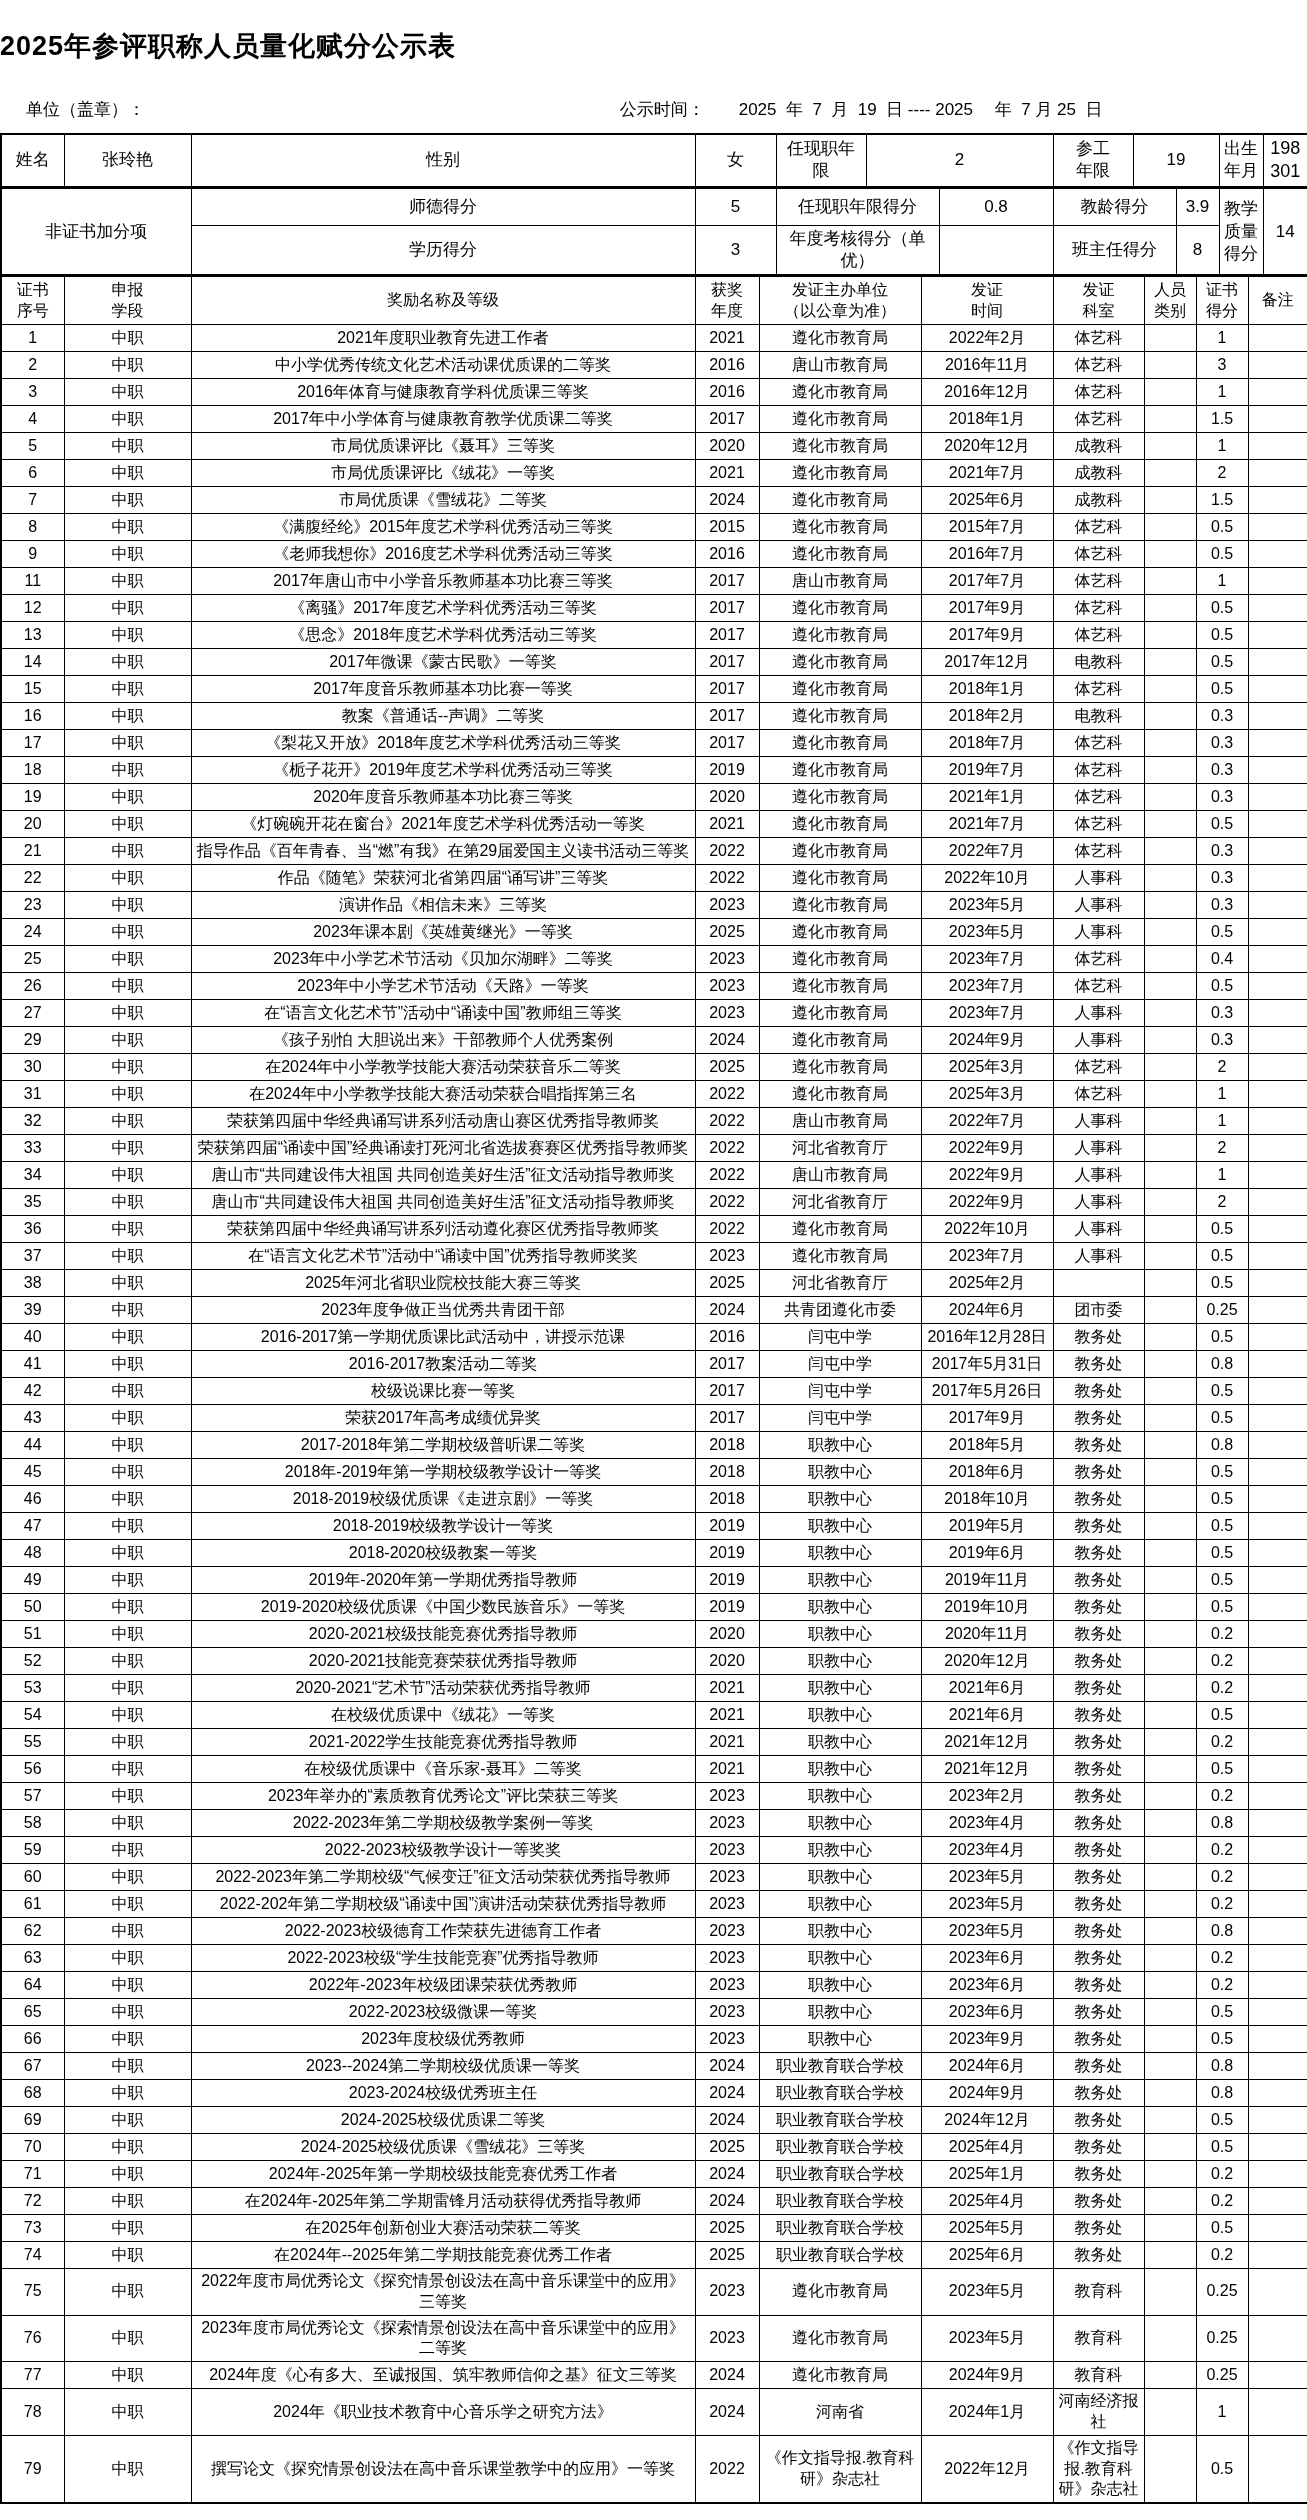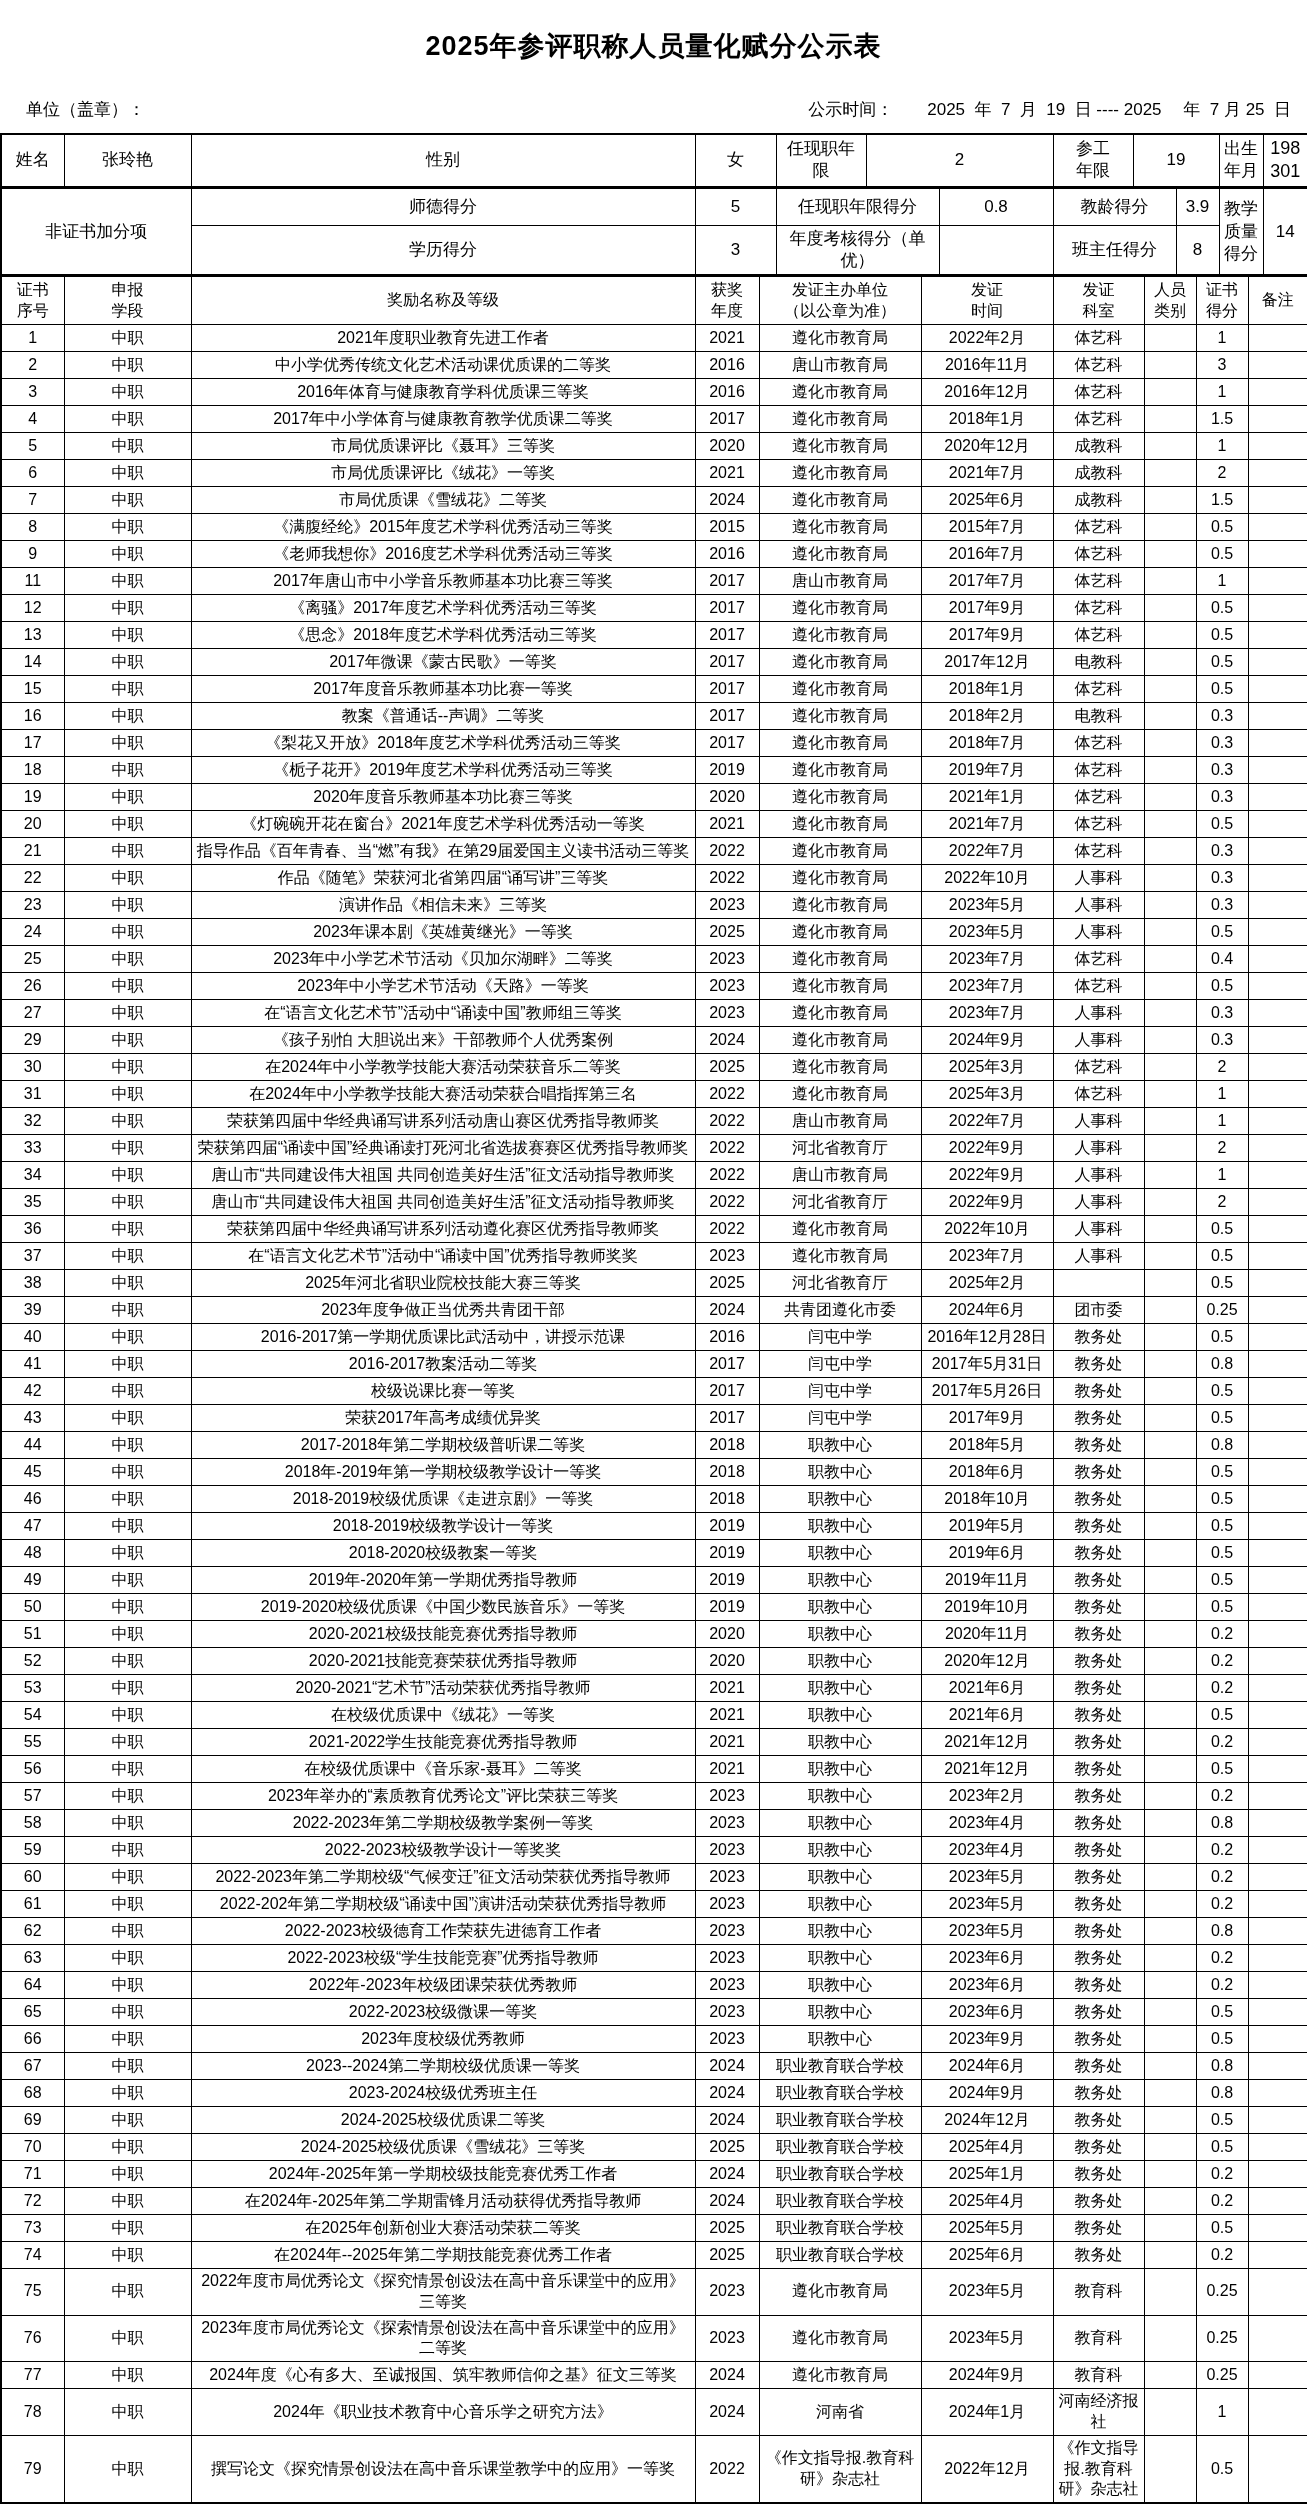--- a/index.html
+++ b/index.html
@@ -1,21 +1,21 @@
 <!DOCTYPE html>
 <html><head>
 <meta charset="utf-8">
 <style>
   html,body{margin:0;padding:0;background:#ffffff;color:#000;}
   body{width:1307px;font-family:"Liberation Sans",sans-serif;}
   .page{width:1307px;min-height:2520px;background:#fff;box-sizing:border-box;}
-  .title{padding-top:28px;text-align:center;font-size:27px;font-weight:bold;letter-spacing:1px;}
+  .title{padding-top:28px;text-align:left;font-size:27px;font-weight:bold;letter-spacing:1px;}
   .meta-row{display:flex;align-items:flex-end;margin:34px 16px 12px 0;font-size:17px;}
   .meta-unit{width:48%;padding-left:26px;box-sizing:border-box;}
-  .meta-pub{width:52%;white-space:pre;text-align:right;}
+  .meta-pub{width:52%;white-space:pre;}
   table{border-collapse:collapse;table-layout:fixed;width:1307px;}
   td,th{border:1px solid #000;text-align:center;vertical-align:middle;
         font-size:17px;font-weight:normal;padding:2px 3px;box-sizing:border-box;
         word-break:break-all;line-height:1.3;}
   .hdr-tbl{margin-top:0;}
   .hdr-tbl td{height:38px;}
   .stack{margin-top:-1px;}
   .pre{white-space:pre-line;margin-top:24px;}
   .main-tbl th{white-space:pre-line;height:48px;font-size:16px;}
   .main-tbl td{height:27px;font-size:16px;}

